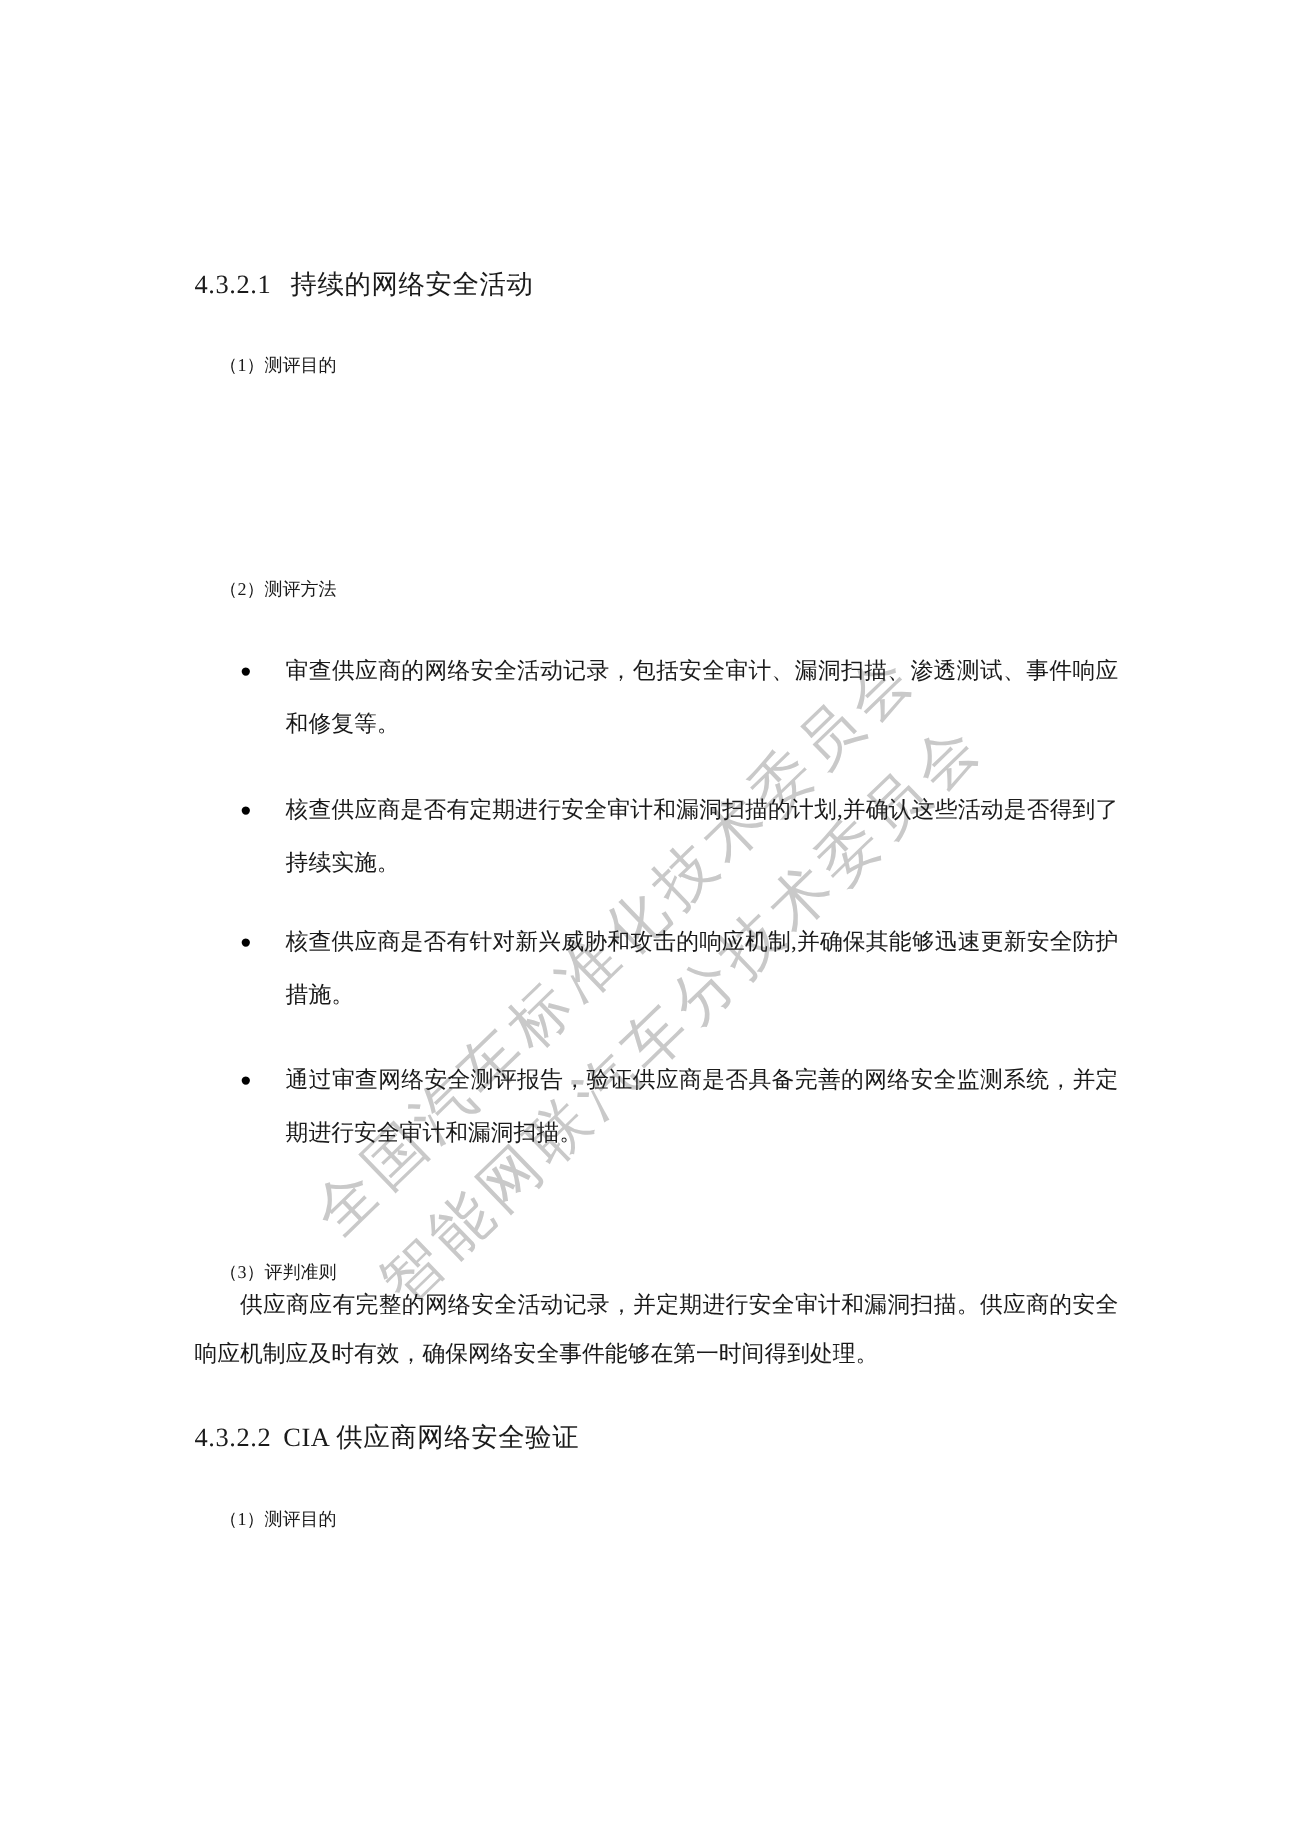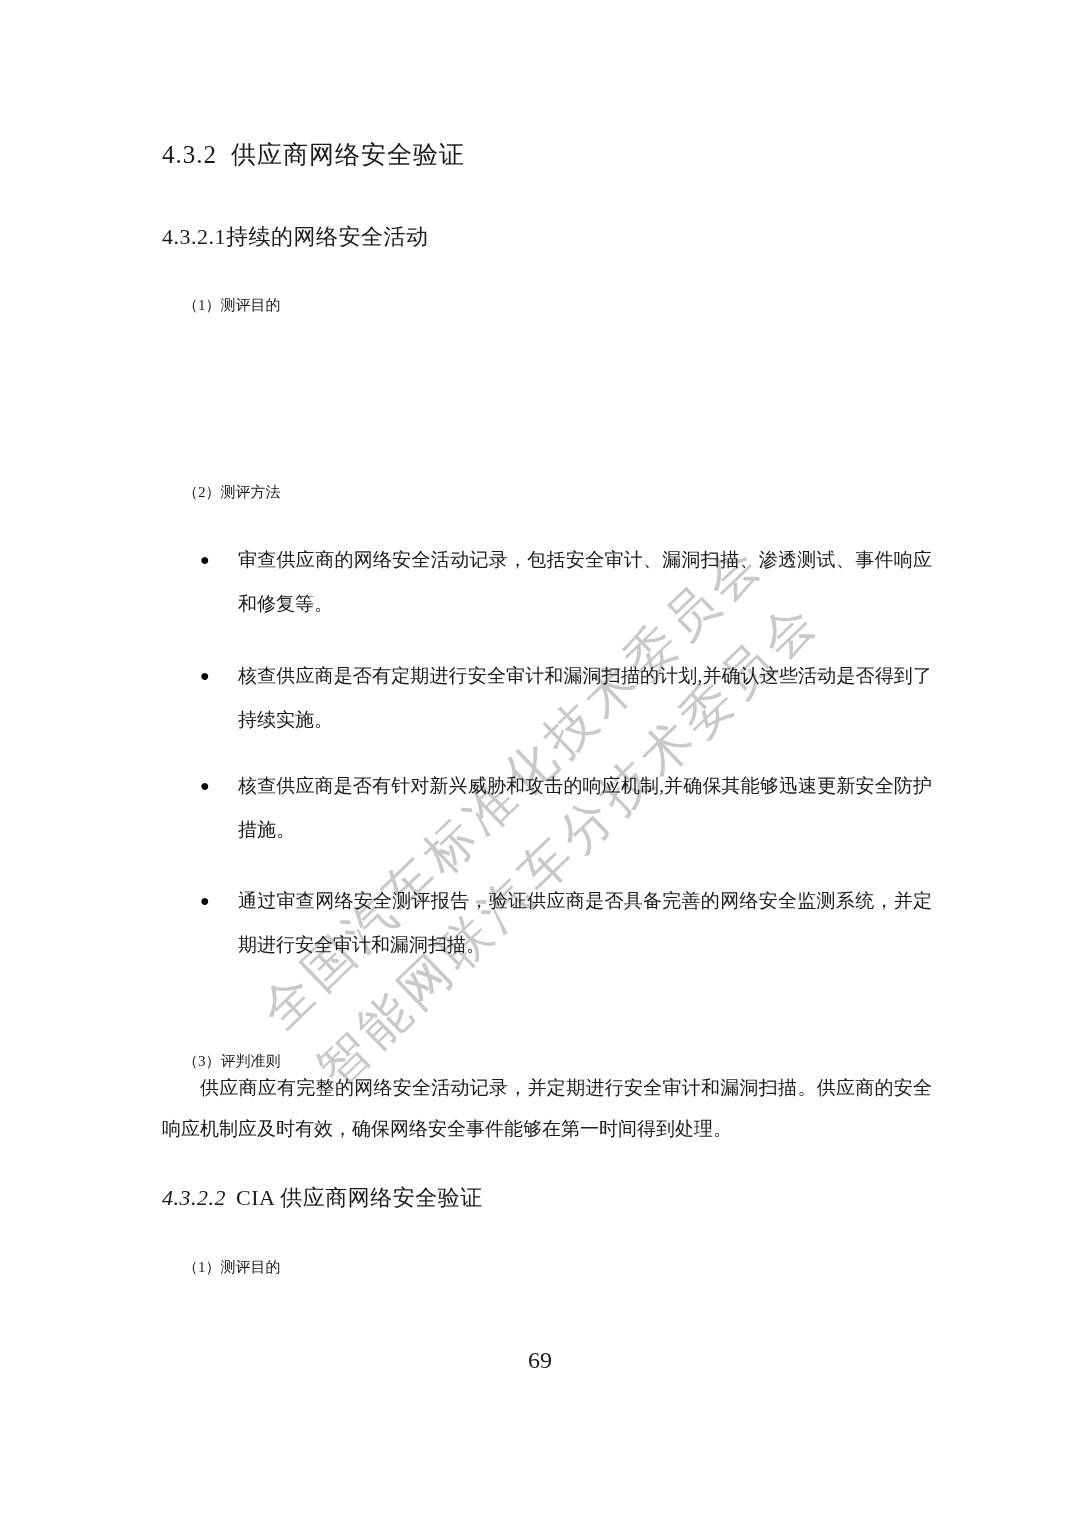--- a/index.html
+++ b/index.html
@@ -9,23 +9,23 @@
     margin:0 auto;
     background:#ffffff;
     font-family:"Liberation Serif","DejaVu Serif",serif;
     color:#1a1a1a;
     overflow:hidden;
   }
   .block{position:absolute;left:162px;width:770px;}
   .h1{top:138px;font-size:25px;line-height:34px;letter-spacing:1px;white-space:nowrap;}
   .h1 .num,.h2 .num{margin-right:14px;}
   .h2{top:222px;font-size:22px;line-height:30px;letter-spacing:0.5px;white-space:nowrap;}
-  .h2 .num{margin-right:0;}
+  .h2 .num{margin-right:16px;}
   .h3{top:1183px;font-size:22px;line-height:30px;letter-spacing:0.5px;white-space:nowrap;}
-  .h3 .num{margin-right:10px;font-style:italic;}
+  .h3 .num{margin-right:10px;}
   .label{font-size:15px;line-height:26px;padding-left:21px;white-space:nowrap;}
   .lab1{top:292px;}
   .lab2{top:479px;}
   .lab3{top:1048px;}
   .lab4{top:1254px;}
   .para{font-size:19px;line-height:41px;text-align:justify;text-indent:38px;}
   .para1{top:359px;}
   .para2{top:1067px;}
   .bullet{left:200px;width:732px;display:flex;align-items:flex-start;}
   .b1{top:538px;}
@@ -49,23 +49,20 @@
 </head>
 <body>
 
 <div class="page">
 
   <div class="watermark">
     <div>全国汽车标准化技术委员会</div>
     <div>智能网联汽车分技术委员会</div>
   </div>
 
-  <div class="block h1">
-    <span class="num">4.3.2</span><span>供应商网络安全验证</span>
-  </div>
 
   <div class="block h2">
     <span class="num">4.3.2.1</span><span>持续的网络安全活动</span>
   </div>
 
   <div class="block label lab1">（1）测评目的</div>
 
 
   <div class="block label lab2">（2）测评方法</div>
 
@@ -92,15 +89,14 @@
   <div class="block label lab3">（3）评判准则</div>
 
   <div class="block para para2">供应商应有完整的网络安全活动记录，并定期进行安全审计和漏洞扫描。供应商的安全响应机制应及时有效，确保网络安全事件能够在第一时间得到处理。</div>
 
   <div class="block h3">
     <span class="num">4.3.2.2</span><span>CIA 供应商网络安全验证</span>
   </div>
 
   <div class="block label lab4">（1）测评目的</div>
 
-  <div class="page-number">69</div>
 
 </div>
 
 </body></html>

